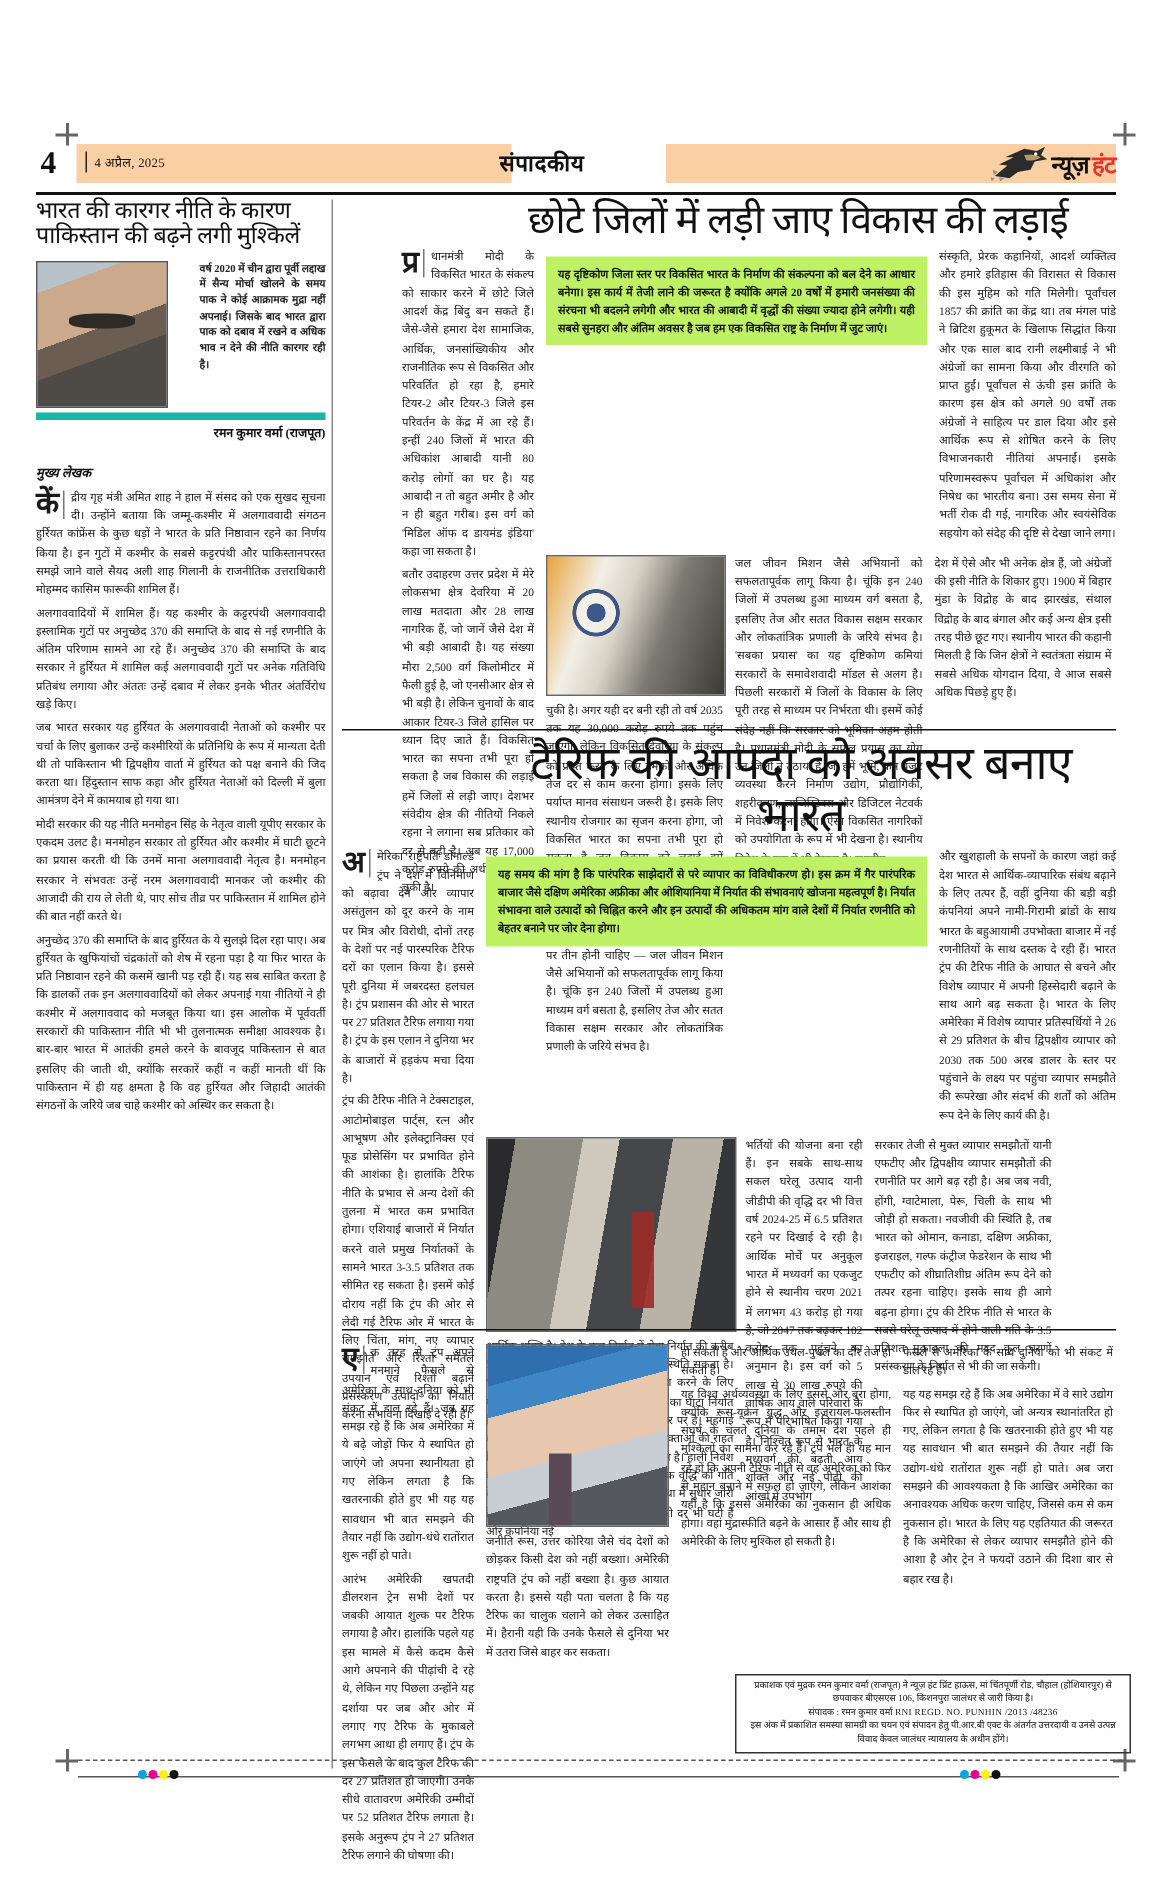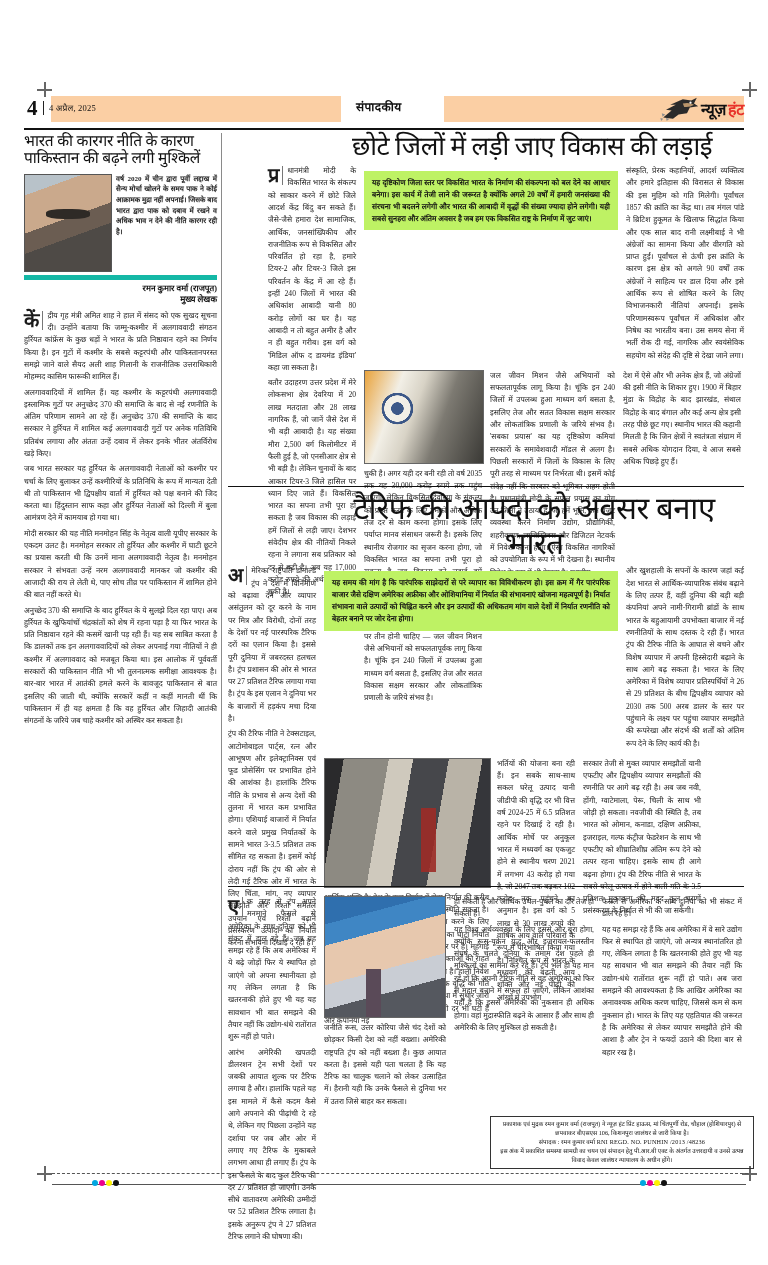--- a/index.html
+++ b/index.html
@@ -26,48 +26,48 @@
   .cmyk span{width:6px;height:6px;border-radius:50%;display:block;}
   .cmyk.left{left:92px;}
   .cmyk.right{left:640px;}
 
   
   .masthead{position:absolute;left:24px;top:96px;width:720px;height:30px;}
   .mh-band{position:absolute;left:27px;top:0;width:290px;height:26px;background:#fbcfa4;}
   .mh-band2{position:absolute;left:420px;top:0;width:300px;height:26px;background:#fbcfa4;}
   .pageno{position:absolute;left:3px;top:-1px;font-weight:bold;font-size:21px;line-height:26px;
           font-family:"Liberation Serif",serif;}
-  .pagedate{position:absolute;left:19px;top:5px;font-size:8.5px;letter-spacing:.2px;
+  .pagedate{position:absolute;left:33px;top:5px;font-size:8.5px;letter-spacing:.2px;
             border-left:1.4px solid #222;padding-left:5px;line-height:14px;}
-  .section-label{position:absolute;left:332px;top:2px;font-size:12px;font-weight:bold;letter-spacing:.4px;}
+  .section-label{position:absolute;left:309px;top:2px;font-size:15px;font-weight:bold;letter-spacing:.4px;}
   .brand{position:absolute;right:0px;top:0px;height:26px;display:flex;align-items:center;gap:2px;}
   .brand-txt1{font-size:16px;font-weight:bold;letter-spacing:-.3px;}
   .brand-txt2{font-size:16px;font-weight:bold;color:#e8322a;letter-spacing:-.3px;}
   .bird{width:42px;height:26px;position:relative;margin-right:-2px;}
 
   .rule-top{position:absolute;left:24px;top:128px;width:720px;border-top:2.2px solid #111;}
 
   
   .hdl{font-weight:normal;line-height:1.12;letter-spacing:-.2px;}
   .col-text{font-size:7.6px;line-height:1.62;text-align:justify;color:#1a1a1a;
             font-family:"Liberation Serif",serif;}
   .col-text p{margin:0 0 3px 0;}
   .vrule{position:absolute;width:0;border-left:1px solid #8a8a8a;}
   .hrule{position:absolute;border-top:1px solid #111;}
 
   
   .artA{position:absolute;left:24px;top:132px;width:193px;}
   .artA .title{font-size:15.5px;text-align:left;}
-  .authorbox{display:flex;gap:4px;margin-top:7px;}
+  .authorbox{display:flex;gap:21px;margin-top:7px;}
   .photo{background:#9b9b93;position:relative;overflow:hidden;}
   .photoA{width:86px;height:96px;border:1px solid #555;}
   .blurb{flex:1;font-size:7.1px;line-height:1.5;text-align:justify;font-weight:bold;color:#222;}
   .byline{margin-top:3px;text-align:right;font-size:8.3px;font-weight:bold;
           border-top:5px solid #14b8a6;padding-top:2px;}
-  .role{text-align:right;font-size:8.6px;font-weight:bold;margin-top:0;}
+  .role{text-align:left;font-size:8.6px;font-weight:bold;margin-top:16px;font-style:italic;}
   .dropcap{float:left;font-size:20px;font-weight:bold;line-height:.95;margin:1px 4px 0 0;
            border-right:1.5px solid #777;padding-right:3px;}
 
   
   .artB{position:absolute;left:228px;top:132px;width:516px;}
   .bigtitle{font-size:26px;text-align:center;letter-spacing:-.5px;}
   .summary{background:#bef264;padding:6px 8px;font-size:7.4px;line-height:1.6;
            text-align:justify;font-weight:bold;margin-top:6px;}
 
   .photoB{width:118px;height:92px;border:1px solid #666;}

